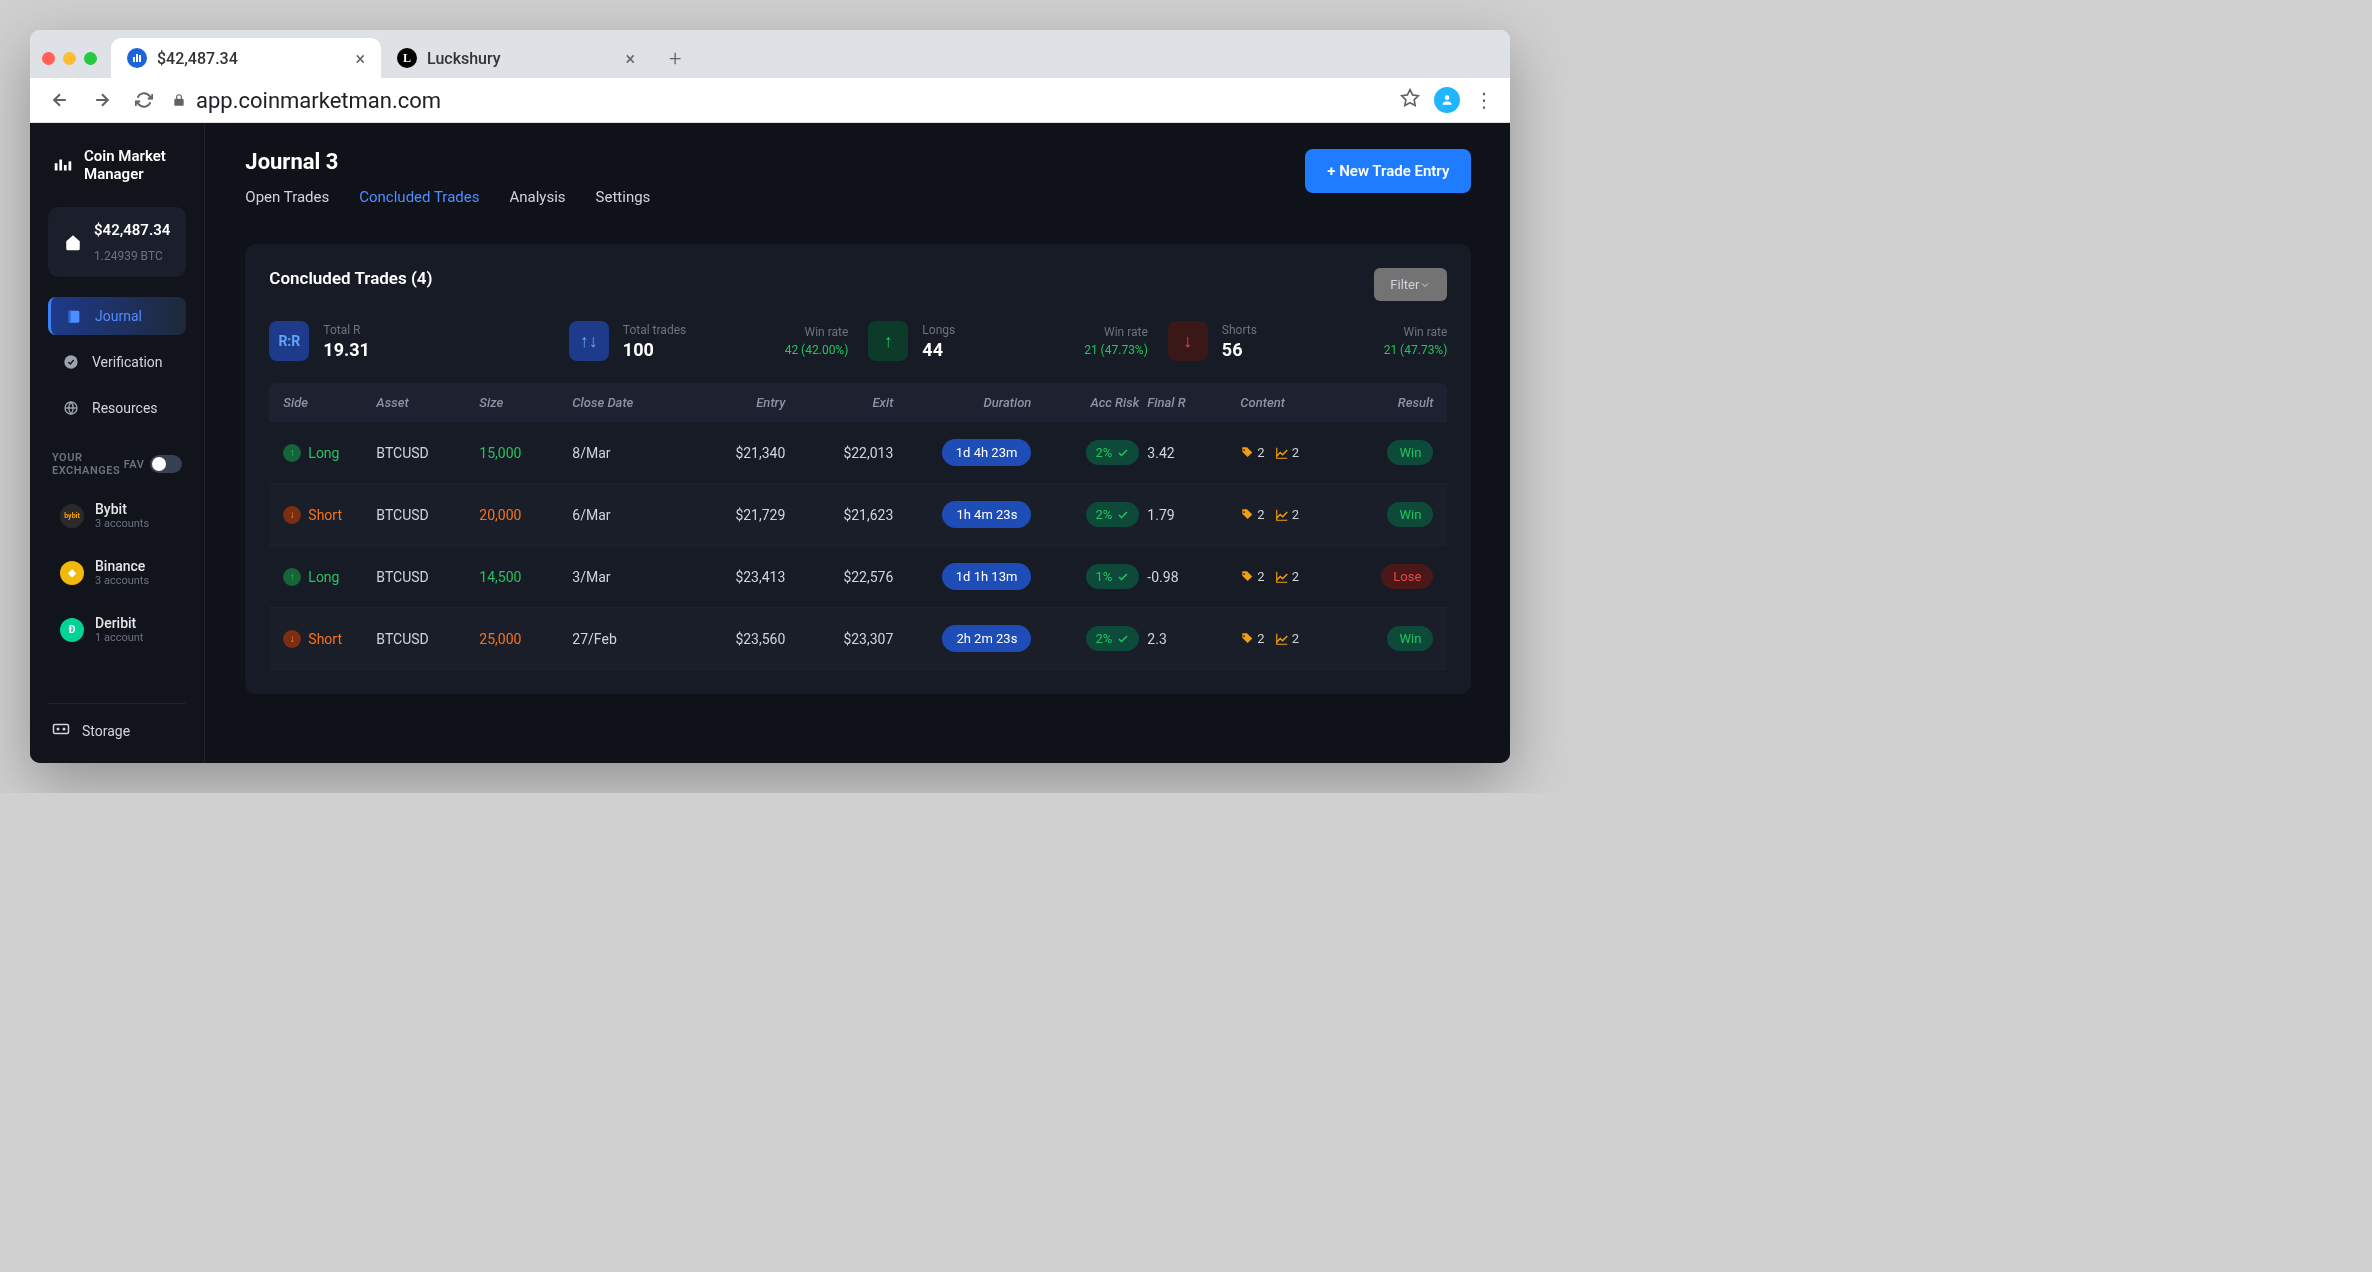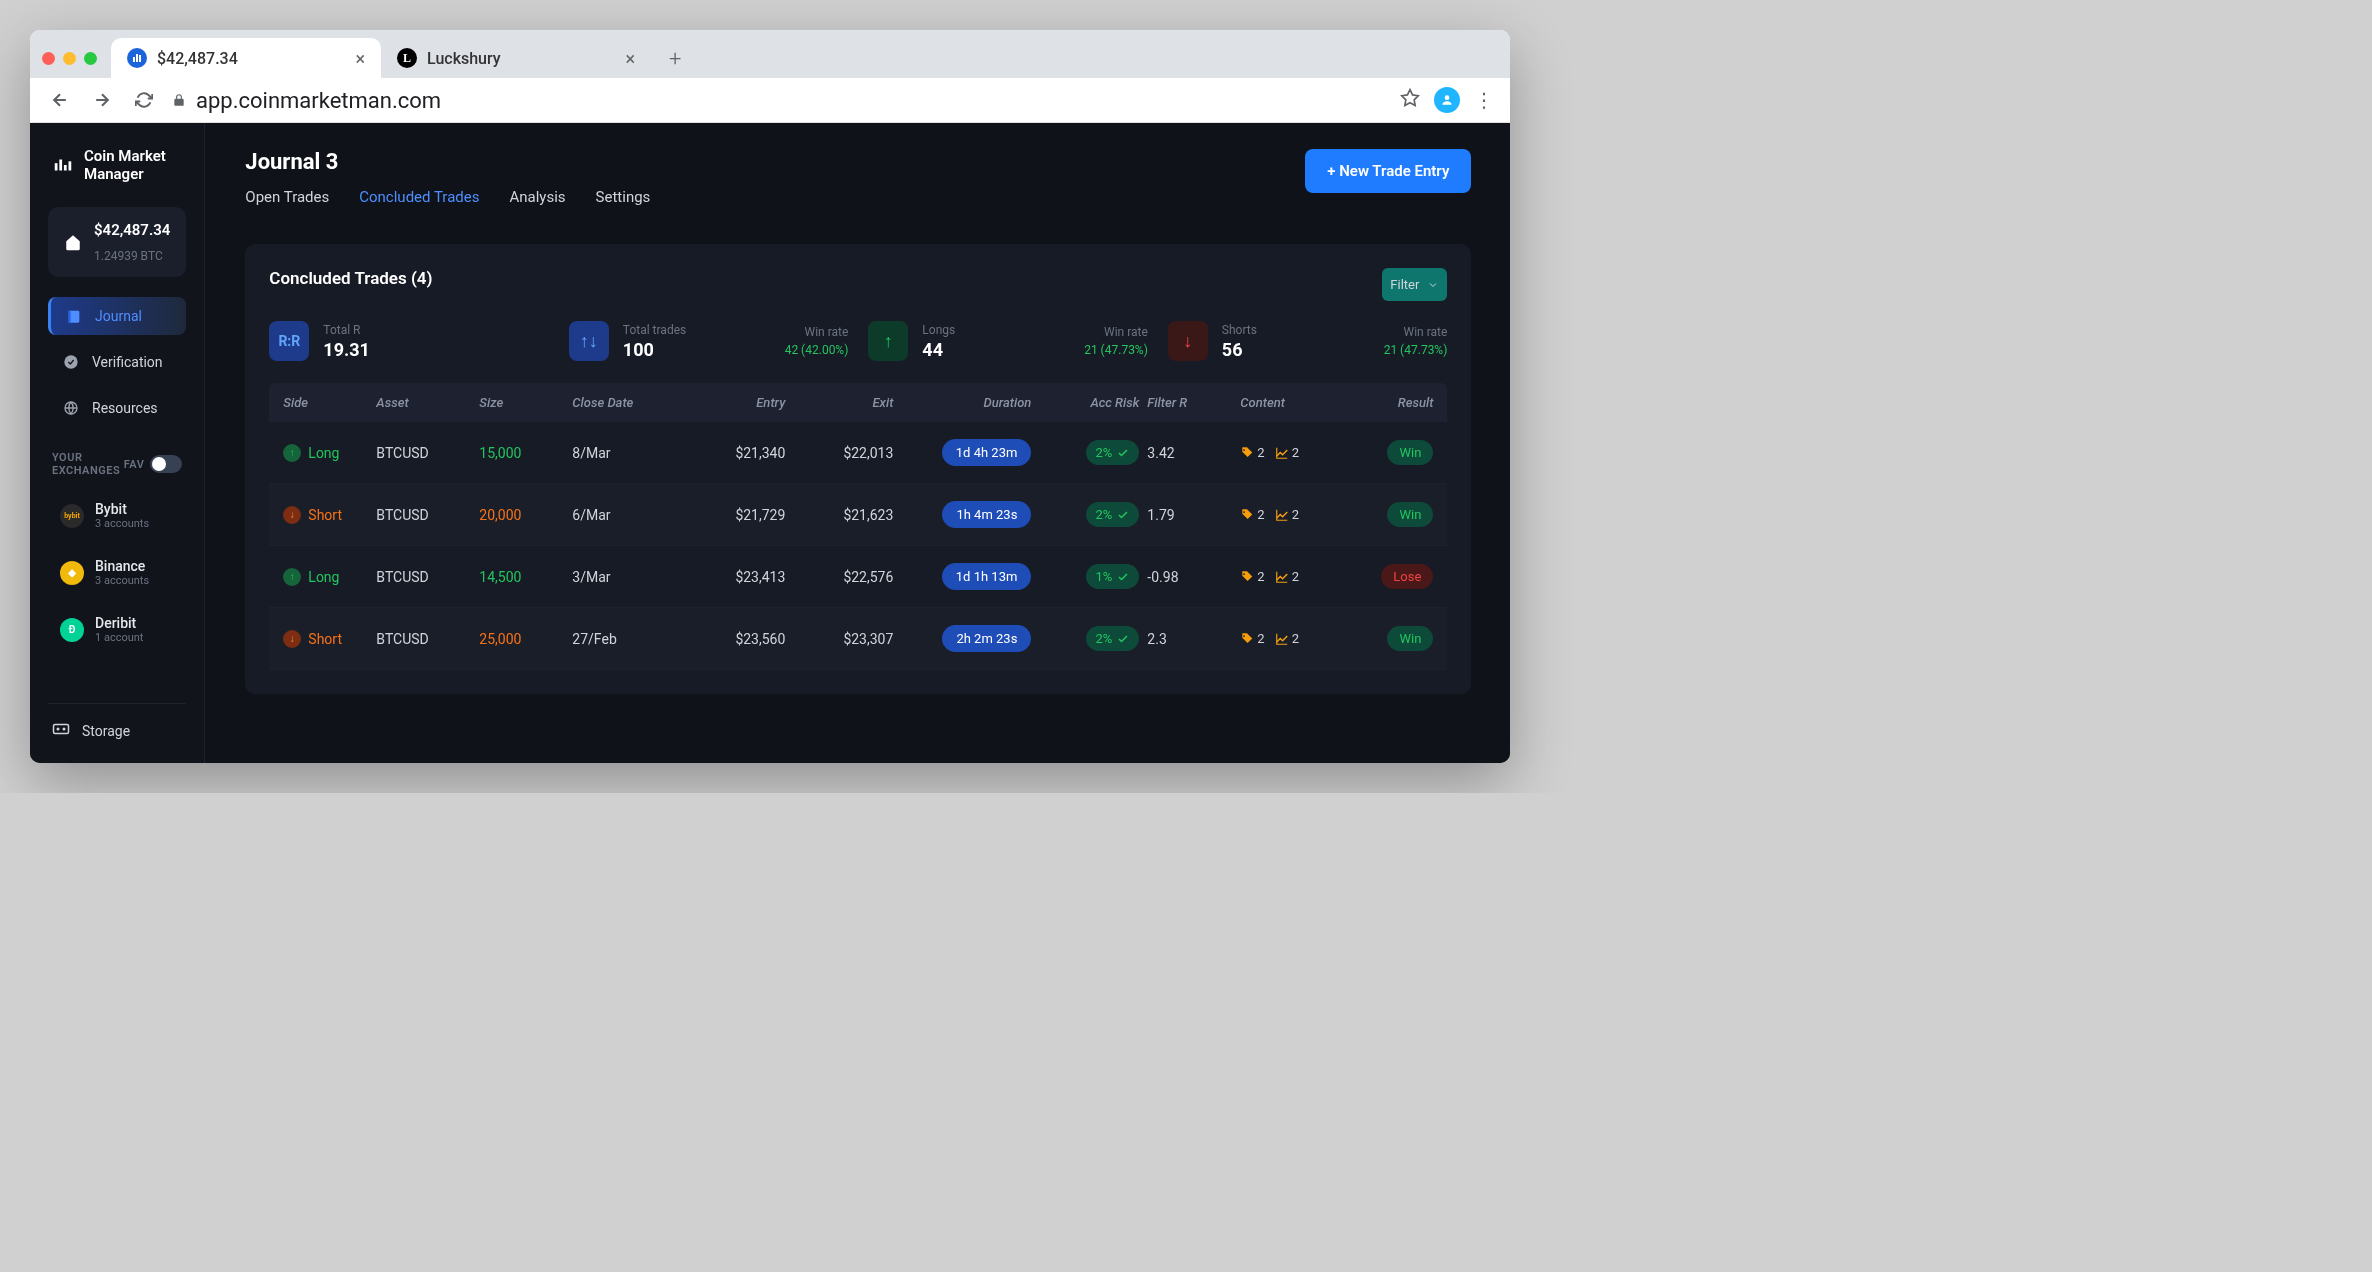--- a/index.html
+++ b/index.html
@@ -56,21 +56,21 @@
 .main-header { display: flex; justify-content: space-between; align-items: flex-start; margin-bottom: 6px; }
 .page-title { color: #fff; font-size: 22px; font-weight: 700; }
 .new-trade-btn { background: #1f7cff; color: #fff; border: none; padding: 13px 22px; border-radius: 8px; font-size: 15px; font-weight: 600; cursor: pointer; }
 .tabs { display: flex; gap: 30px; margin-top: 14px; margin-bottom: 26px; }
 .tab-link { color: #d1d5db; font-size: 15px; cursor: pointer; padding-bottom: 6px; }
 .tab-link.active { color: #4f8eff; }
 
 .panel { background: #171b25; border-radius: 10px; padding: 24px; }
 .panel-header { display: flex; justify-content: space-between; margin-bottom: 20px; }
 .panel-title { color: #fff; font-size: 17px; font-weight: 600; }
-.filter-btn { background: #0f766e; color: #d1d5db; border: none; padding: 9px 8px; border-radius: 6px; font-size: 13px; cursor: pointer; display: flex; align-items: center; gap: 8px; }
+.filter-btn { background: #737373; color: #d1d5db; border: none; padding: 9px 16px; border-radius: 6px; font-size: 13px; cursor: pointer; display: flex; align-items: center; }
 
 .stats { display: flex; gap: 20px; margin-bottom: 22px; }
 .stat-group { display: flex; align-items: center; gap: 14px; flex: 1; }
 .stat-ico { width: 40px; height: 40px; border-radius: 8px; display: flex; align-items: center; justify-content: center; font-weight: bold; font-size: 14px; }
 .stat-ico.rr { background: #1e3a8a; color: #60a5fa; font-size: 14px;}
 .stat-ico.trades { background: #1e3a8a; color: #60a5fa; font-size: 18px;}
 .stat-ico.longs { background: #0d3b2a; color: #22c55e; font-size: 18px;}
 .stat-ico.shorts { background: #3b1818; color: #ef4444; font-size: 18px;}
 .stat-label { color: #6b7280; font-size: 12px; }
 .stat-value { color: #fff; font-size: 18px; font-weight: 700; margin-top: 2px; }
@@ -333,21 +333,21 @@
         <div class="table">
           <div class="thead">
             <div class="th">Side</div>
             <div class="th">Asset</div>
             <div class="th">Size</div>
             <div class="th">Close Date</div>
             <div class="th th-right">Entry</div>
             <div class="th th-right">Exit</div>
             <div class="th th-right">Duration</div>
             <div class="th th-right">Acc Risk</div>
-            <div class="th">Filter R</div>
+            <div class="th">Final R</div>
             <div class="th">Content</div>
             <div class="th th-right">Result</div>
           </div>
           <div id="tbody">
               <div class="trow">
     <div class="td side-badge side-long">
       <span class="side-ico">↑</span>Long
     </div>
     <div class="td">BTCUSD</div>
     <div class="td size-long">15,000</div>

